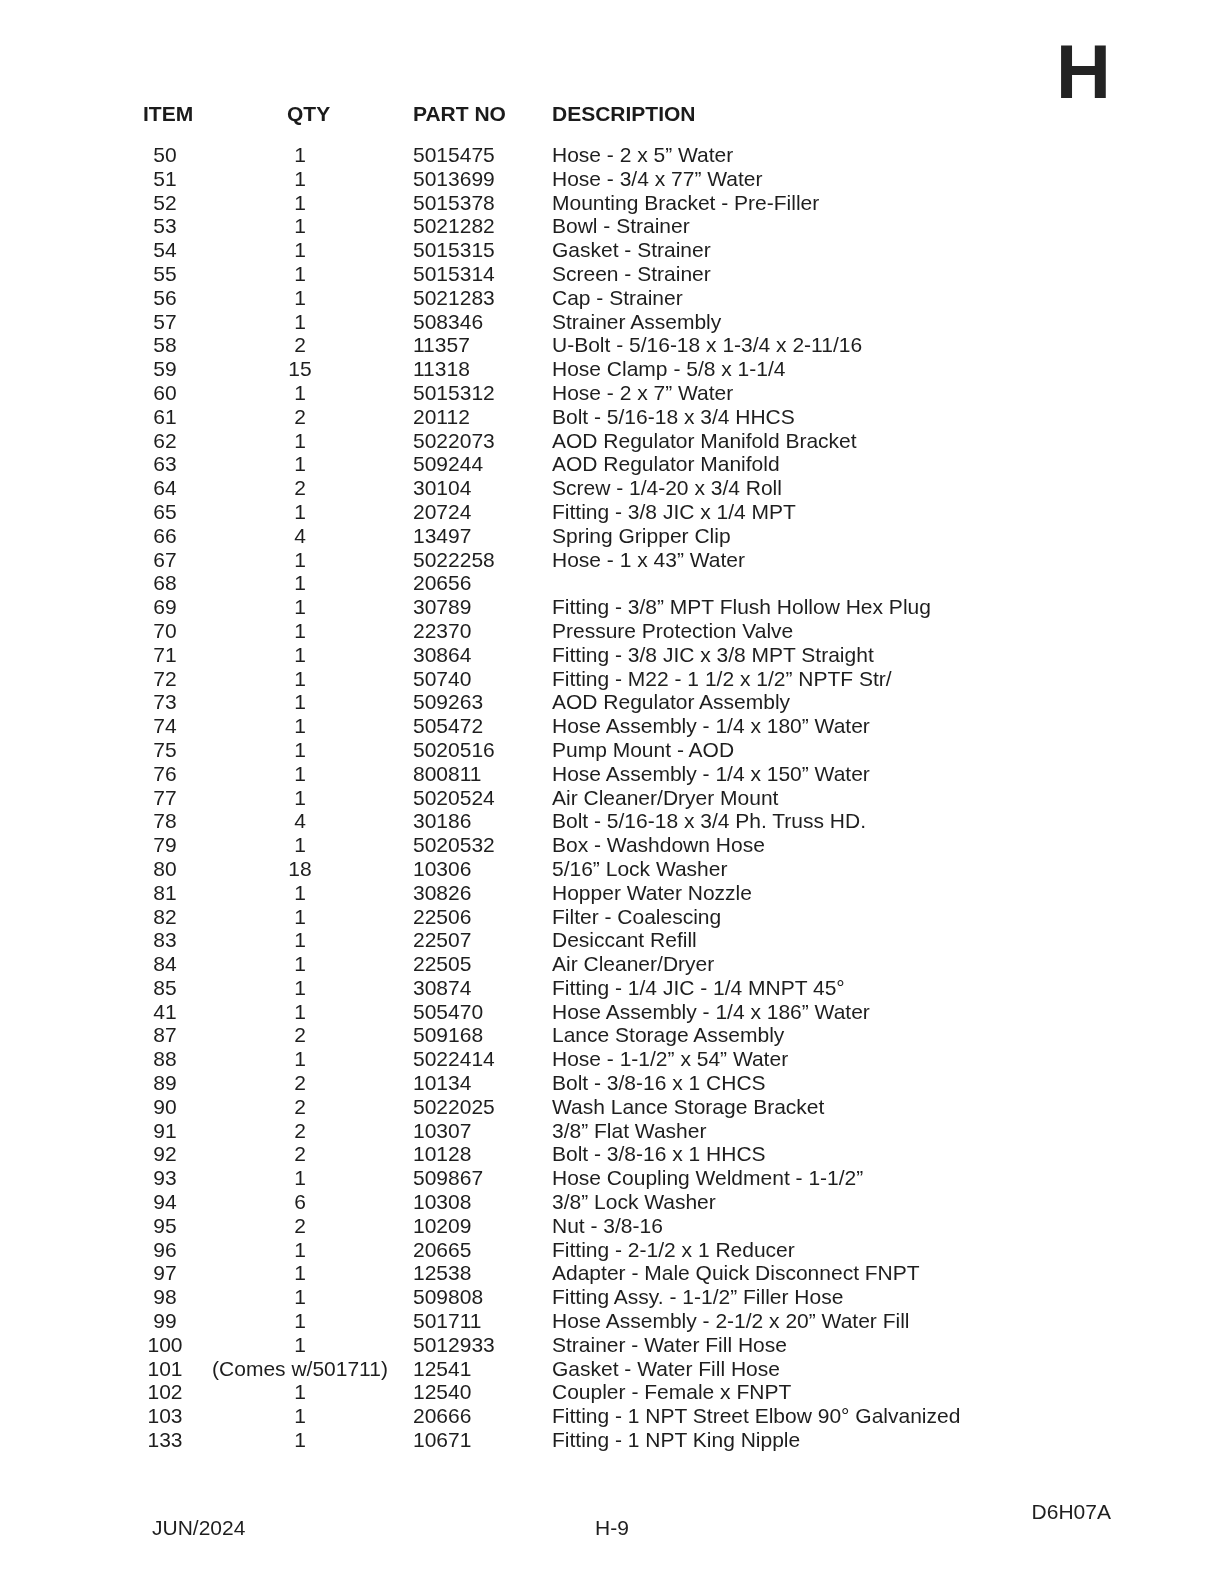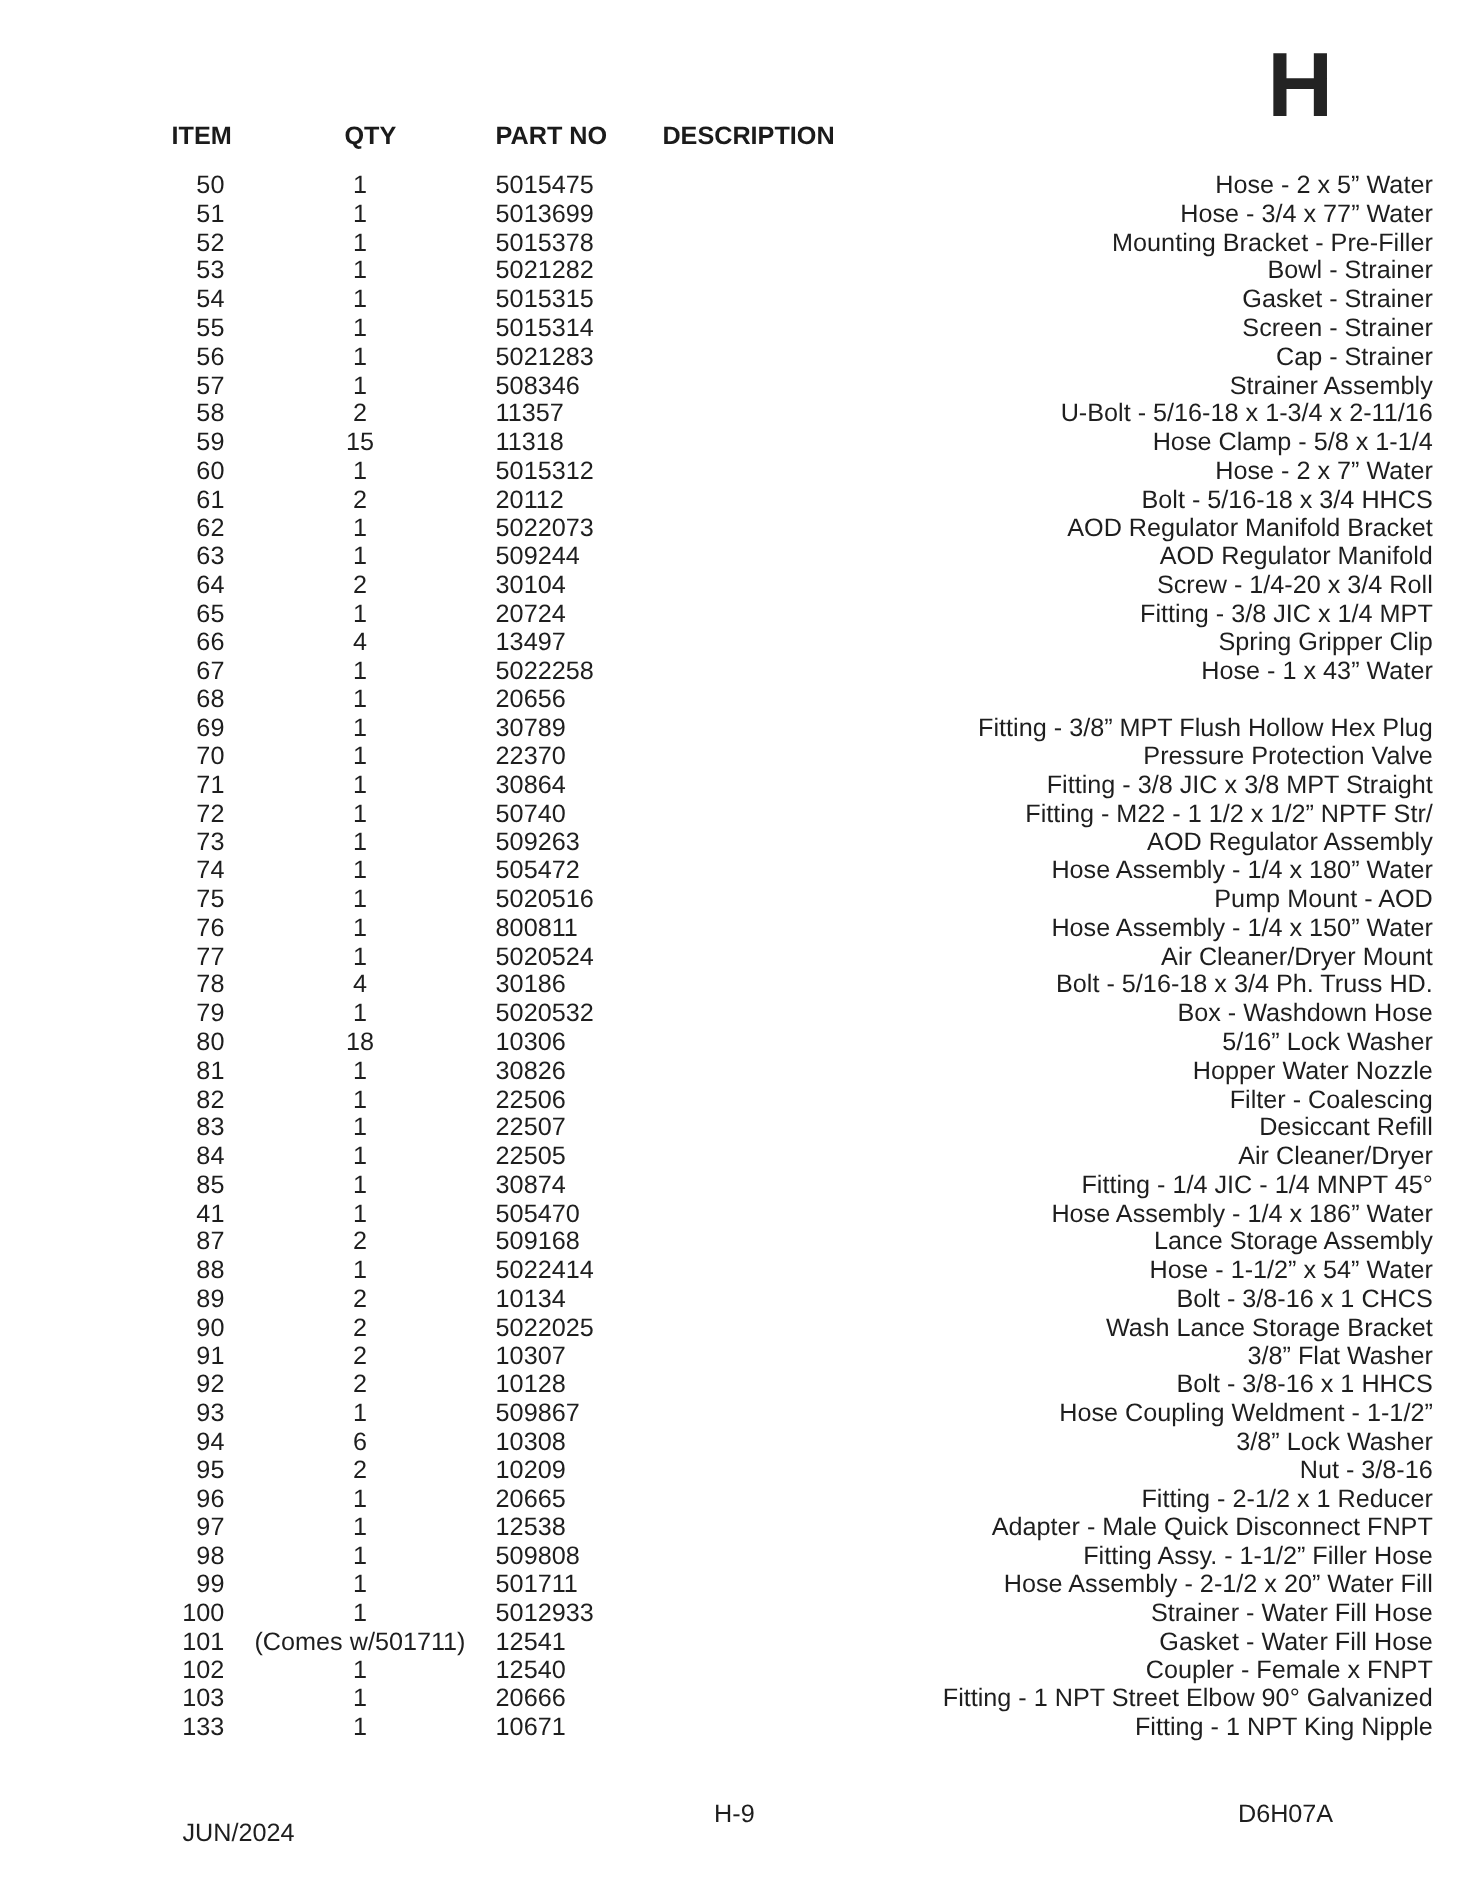--- a/index.html
+++ b/index.html
@@ -45,36 +45,36 @@
     right: 30px;
   }
   .row {
     display: flex;
     height: 23.8px;
     line-height: 23.8px;
     font-size: 21px;
     white-space: nowrap;
   }
   .cell { display: block; flex: 0 0 auto; }
-  .cell.item { width: 44px; text-align: right; }
+  .cell.item { width: 44px; text-align: center; }
   .cell.qty  { width: 226px; text-align: center; }
   .cell.part { width: 139px; text-align: left; }
-  .cell.desc { flex: 1 1 auto; text-align: right; }
+  .cell.desc { flex: 1 1 auto; text-align: left; }
   .footer {
     position: absolute;
     top: 1500px;
     left: 0;
     width: 100%;
     height: 24px;
     font-size: 21px;
     line-height: 24px;
     color: #1e1e1e;
   }
   .footer .date { position: absolute; left: 152px; margin-top: 16px; }
-  .footer .page-no { position: absolute; left: 0; width: 100%; text-align: center; }
+  .footer .page-no { position: absolute; left: 0; width: 100%; text-align: center; margin-top: 16px; }
   .footer .doc-code { position: absolute; right: 113px; }
 </style>
 </head>
 <body>
 
 <div class="page">
 
   <div class="section-letter">H</div>
 
   <div class="table-header">

